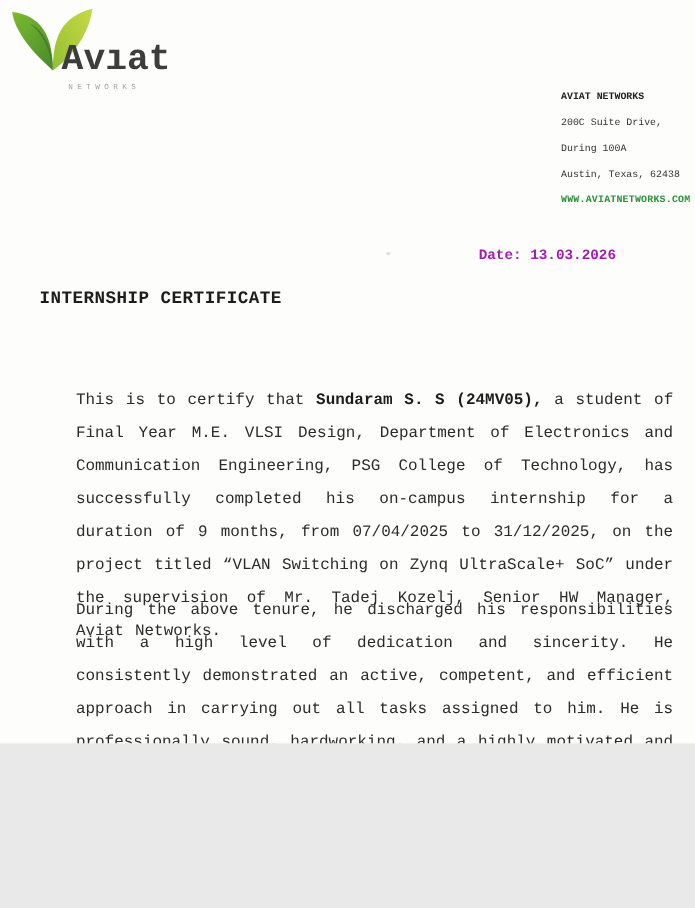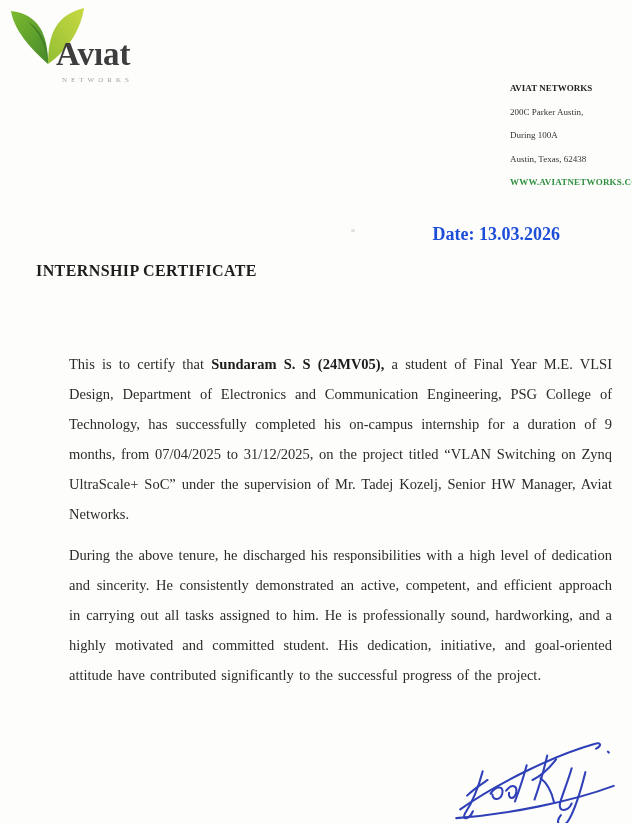--- a/index.html
+++ b/index.html
@@ -1,21 +1,21 @@
 <!DOCTYPE html>
 <html><head>
 <meta charset="utf-8">
 <style>
   html,body{margin:0;padding:0;background:#e9e9e9;}
   .page{
     position:relative;
-    width:632px;height:825px;
+    width:632px;height:676px;
     margin:0 auto;
     background:#fdfdfc;
-    font-family:Liberation Serif, serif;
+    font-family:Liberation Mono, monospace;
     color:#2b2b2b;
     overflow:hidden;
     box-sizing:border-box;
   }
 
   
   .logo{position:absolute;left:10px;top:6px;width:150px;height:86px;}
   .logo-mark{position:absolute;left:0;top:2px;}
   .brand{
     position:absolute;left:46px;top:32px;
@@ -32,21 +32,21 @@
     position:absolute;left:510px;top:83px;width:120px;
     font-size:9px;color:#333;
   }
   .letterhead .lh-line{margin-bottom:13.5px;white-space:nowrap;}
   .lh-company{font-weight:bold;color:#1f1f1f;}
   .lh-website{font-weight:bold;color:#2e8f3e;letter-spacing:0.2px;}
 
   
   .date{
     position:absolute;top:224px;right:72px;
-    font-size:18px;font-weight:bold;color:#1d4ed8;
+    font-size:13px;font-weight:bold;color:#a21caf;
   }
 
   .speck{
     position:absolute;left:351px;top:229px;width:4px;height:3px;
     background:#c9c9c9;border-radius:50%;opacity:.6;
   }
 
   
   .title{
     position:absolute;left:36px;top:262px;width:592px;margin:0;
@@ -90,21 +90,21 @@
       <path d="M74,0 C46,7 38,26 38,56 C58,42 71,21 74,0 Z" fill="url(#leafR)"></path>
       <path d="M1,3 C27,6 38,24 38,56 C20,40 4,22 1,3 Z" fill="url(#leafL)"></path>
       <path d="M38,56 C36,38 29,23 17,13 C31,21 38,36 38,56 Z" fill="#3f7d26" opacity="0.85"></path>
     </svg>
     <div class="brand">Avıat</div>
     <div class="tagline">NETWORKS</div>
   </header>
 
   <div class="letterhead">
     <div class="lh-line lh-company">AVIAT NETWORKS</div>
-    <div class="lh-line">200C Parker Austin,</div>
+    <div class="lh-line">200C Suite Drive,</div>
     <div class="lh-line">During 100A</div>
     <div class="lh-line">Austin, Texas, 62438</div>
     <div class="lh-line lh-website">WWW.AVIATNETWORKS.COM</div>
   </div>
 
   <div class="date">Date: 13.03.2026</div>
 
   <div class="speck"></div>
 
   <h1 class="title">INTERNSHIP CERTIFICATE</h1>

